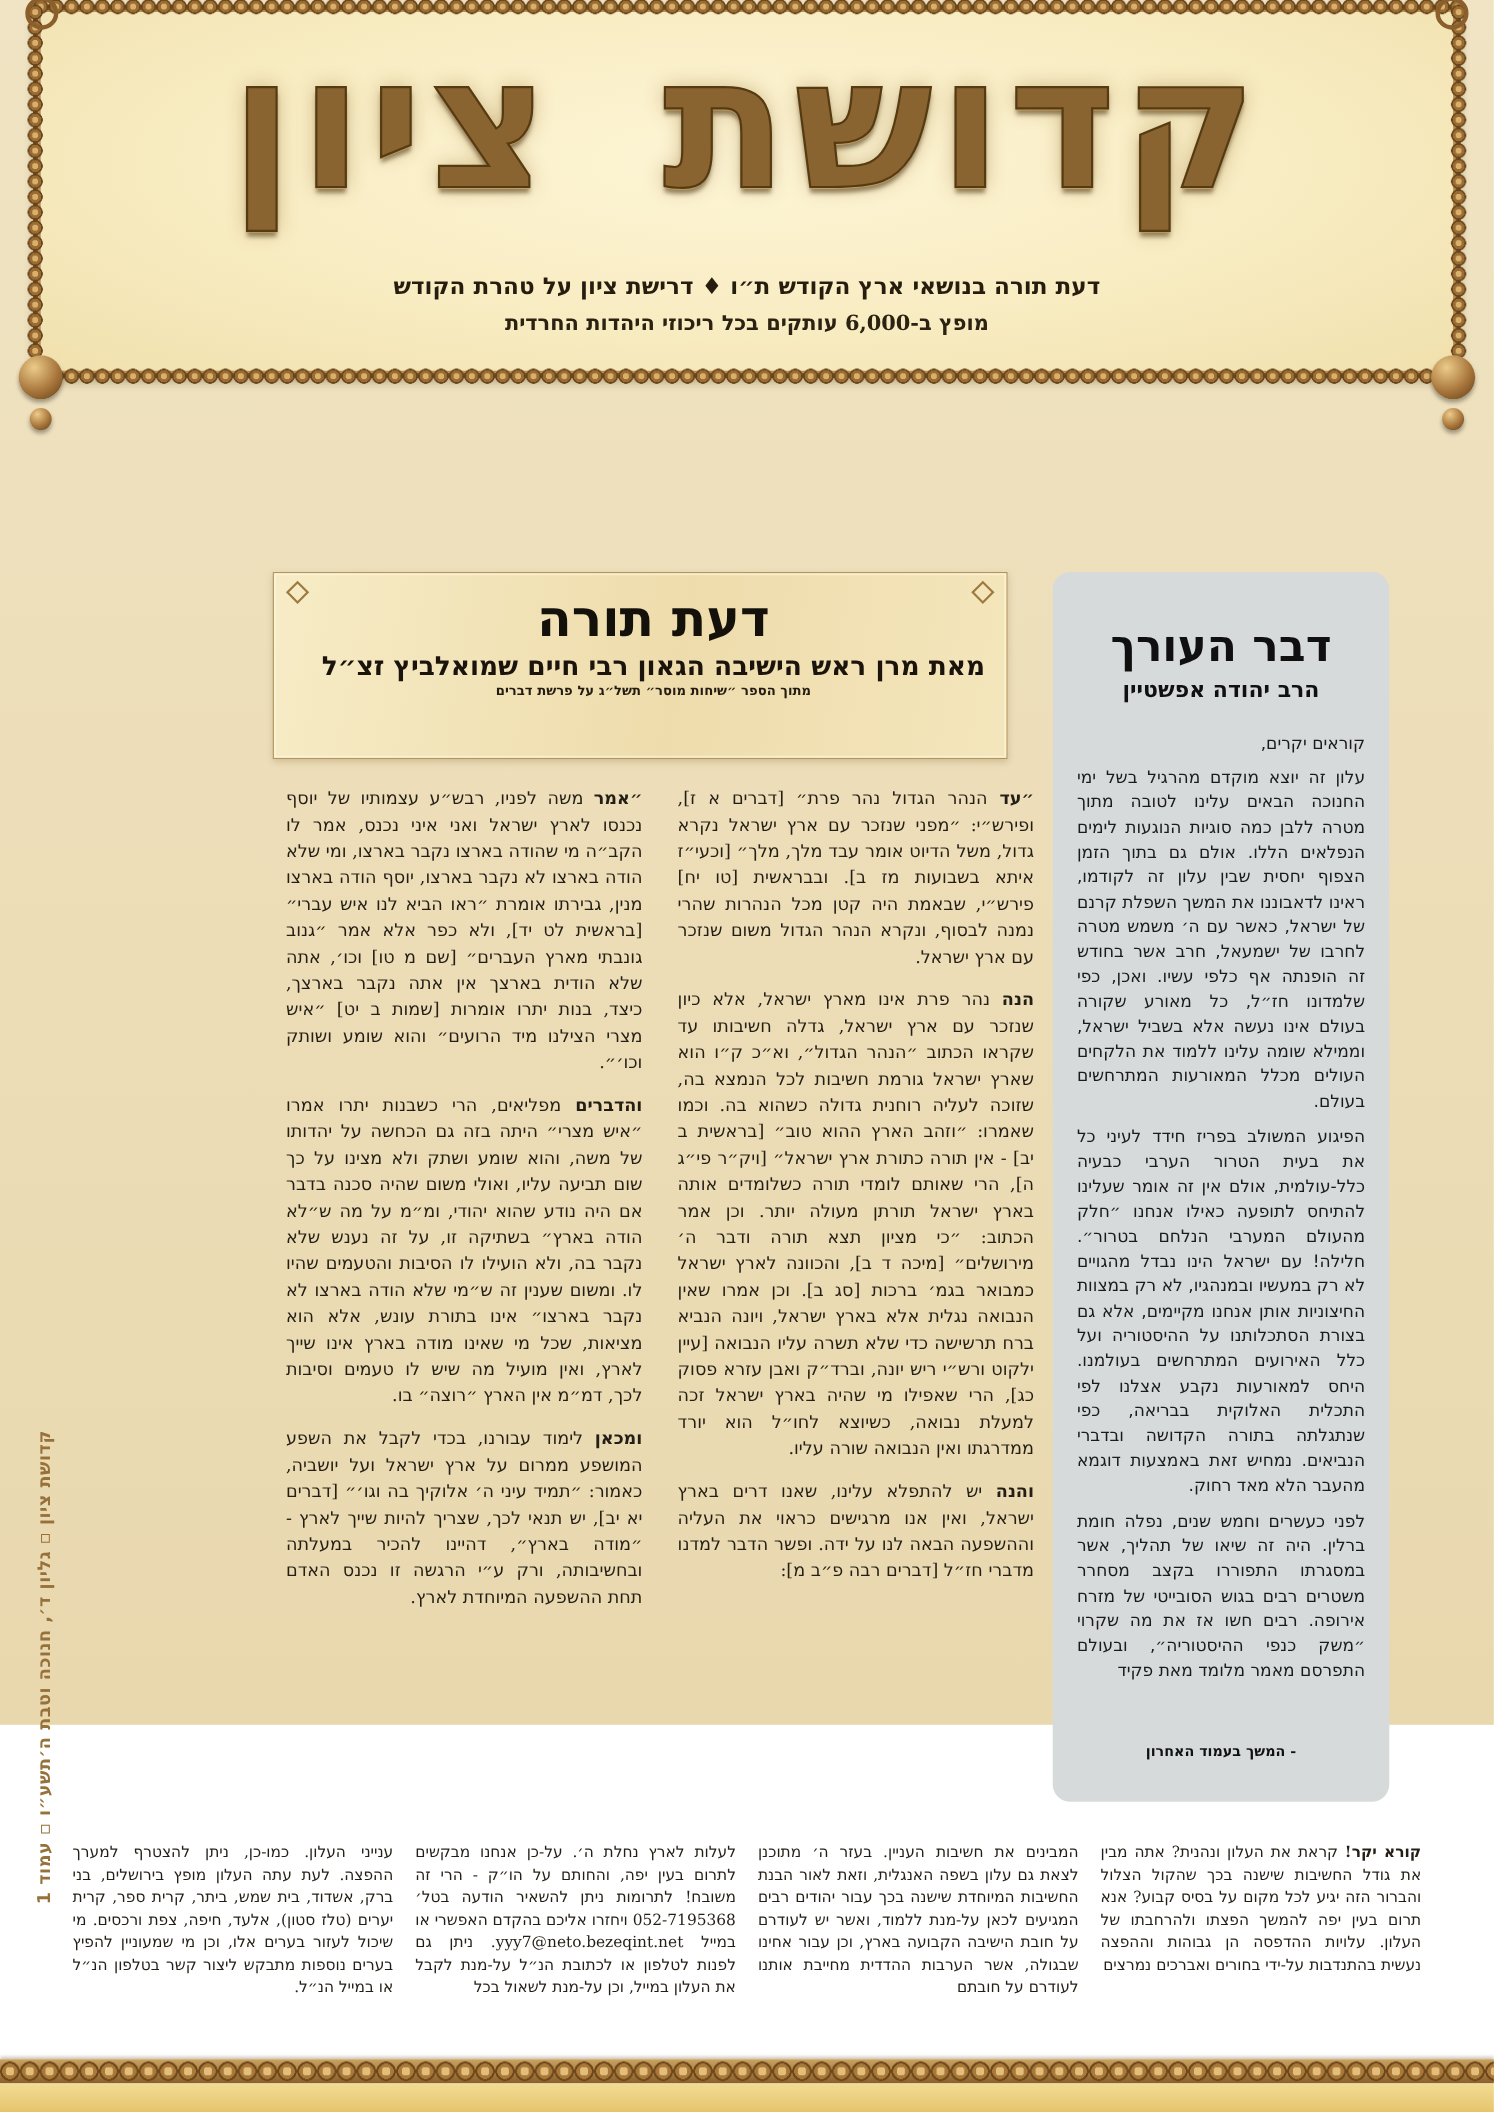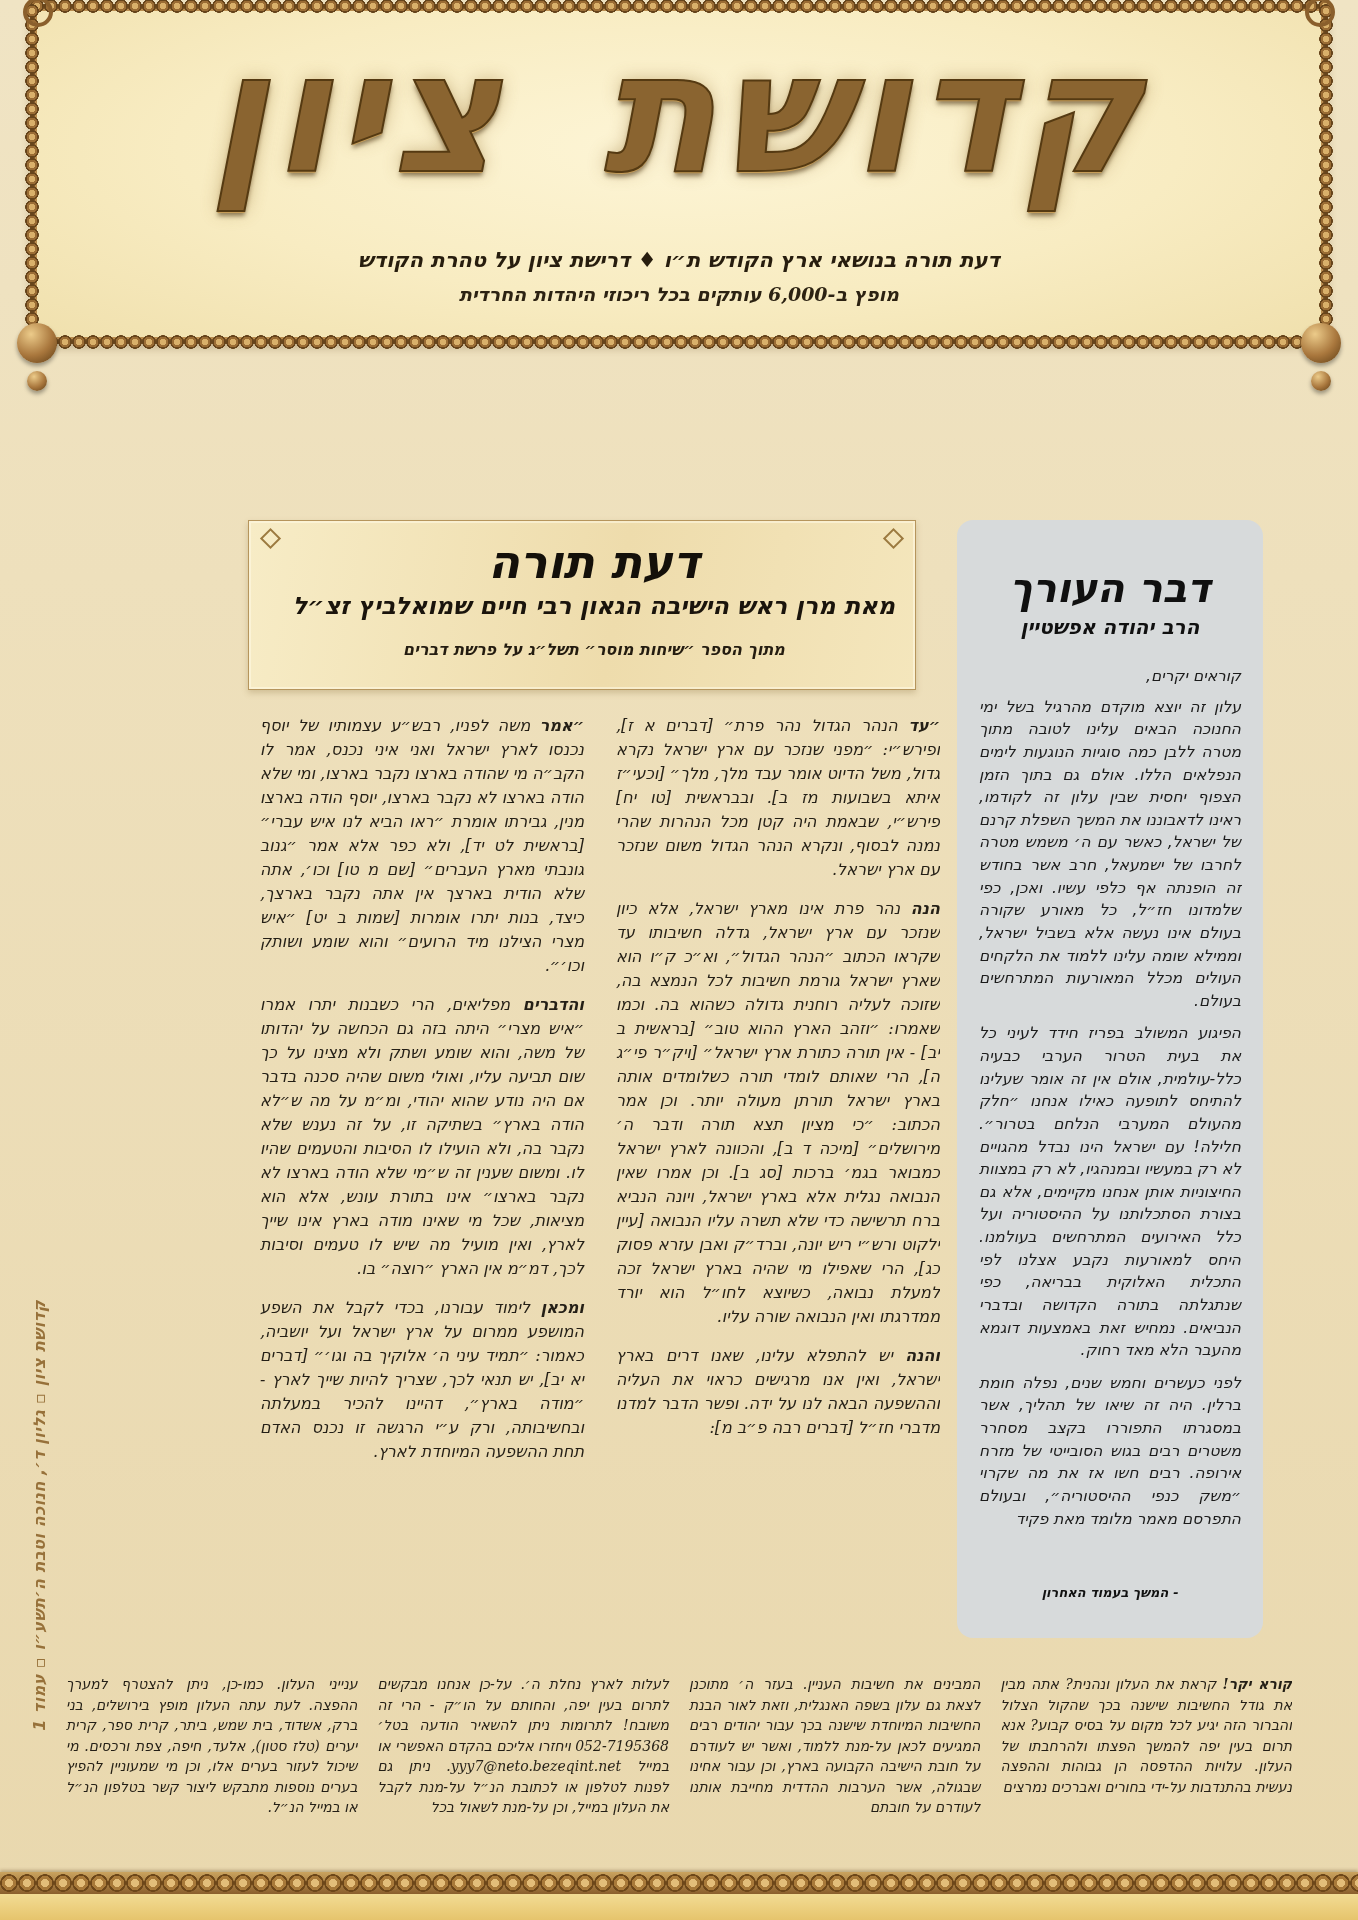--- a/index.html
+++ b/index.html
@@ -1,18 +1,18 @@
 <!DOCTYPE html>
 <html dir="rtl" lang="he"><head>
 <meta charset="utf-8">
 <style>
   html,body{margin:0;padding:0;}
   body{width:1358px;height:1920px;overflow:hidden;font-family:"DejaVu Sans",sans-serif;}
-  .page{position:relative;width:1358px;height:1920px;
-        background:linear-gradient(180deg,#f0e4c4 0%,#eee0bc 30%,#e9d8ae 100%);font-style:italic;}
+  .page{position:relative;width:1358px;height:1568px;
+        background:linear-gradient(180deg,#f0e4c4 0%,#eee0bc 30%,#e9d8ae 100%);}
 
   
   .masthead{position:absolute;top:0;left:0;right:0;height:430px;}
   .frame{position:absolute;left:30px;right:30px;top:4px;height:330px;
          background:radial-gradient(ellipse at 50% 42%,#fdf5d6 0%,#f8ecc2 55%,#f0e0ad 100%);
          border:5px solid #7c5526;border-radius:5px;
          box-shadow:inset 0 0 0 2px #b98d50, 0 4px 8px rgba(90,60,20,.3);}
   .beads-h,.beads-v{position:absolute;
          background-image:radial-gradient(circle at 7px 7px,#d9b06a 0 3px,#9a6c34 3px 5.4px,#66441b 5.4px 6.6px,rgba(0,0,0,0) 7px);
          background-size:14px 14px;}
@@ -55,21 +55,21 @@
           background:linear-gradient(100deg,#f7ecc6 0%,#eedcac 55%,#f4e6bc 100%);
           border:1px solid #b6955c;
           box-shadow:inset 0 0 0 2px rgba(255,250,230,.55),0 3px 6px rgba(120,90,40,.25);padding-left:24px;}
   .tick{position:absolute;width:11px;height:11px;border:2px solid #9c7a40;transform:rotate(45deg);background:transparent;}
   .tick-r{right:14px;top:10px;} .tick-l{left:14px;top:10px;}
   .plaque h2{margin:14px 0 2px 0;text-align:center;font-family:"DejaVu Serif","DejaVu Sans",serif;
           font-size:46px;font-weight:bold;color:#14100a;}
   .plaque .byline{text-align:center;font-family:"DejaVu Serif","DejaVu Sans",serif;
           font-size:24px;font-weight:bold;color:#1a140c;}
   .plaque .source{text-align:center;font-family:"DejaVu Serif","DejaVu Sans",serif;
-          font-size:16px;font-weight:bold;color:#241c10;margin-top:20px;}
+          font-size:12px;font-weight:bold;color:#241c10;margin-top:1px;}
 
   
   .article-cols{position:absolute;left:260px;top:714px;width:680px;height:948px;
           display:flex;gap:32px;overflow:hidden;}
   .acol{flex:1 1 0;font-family:"DejaVu Serif","DejaVu Sans",serif;font-size:16px;line-height:1.5;
           color:#241f16;text-align:justify;}
   .acol p{margin:0 0 15px 0;}
   .lead{font-weight:bold;}
 
   

